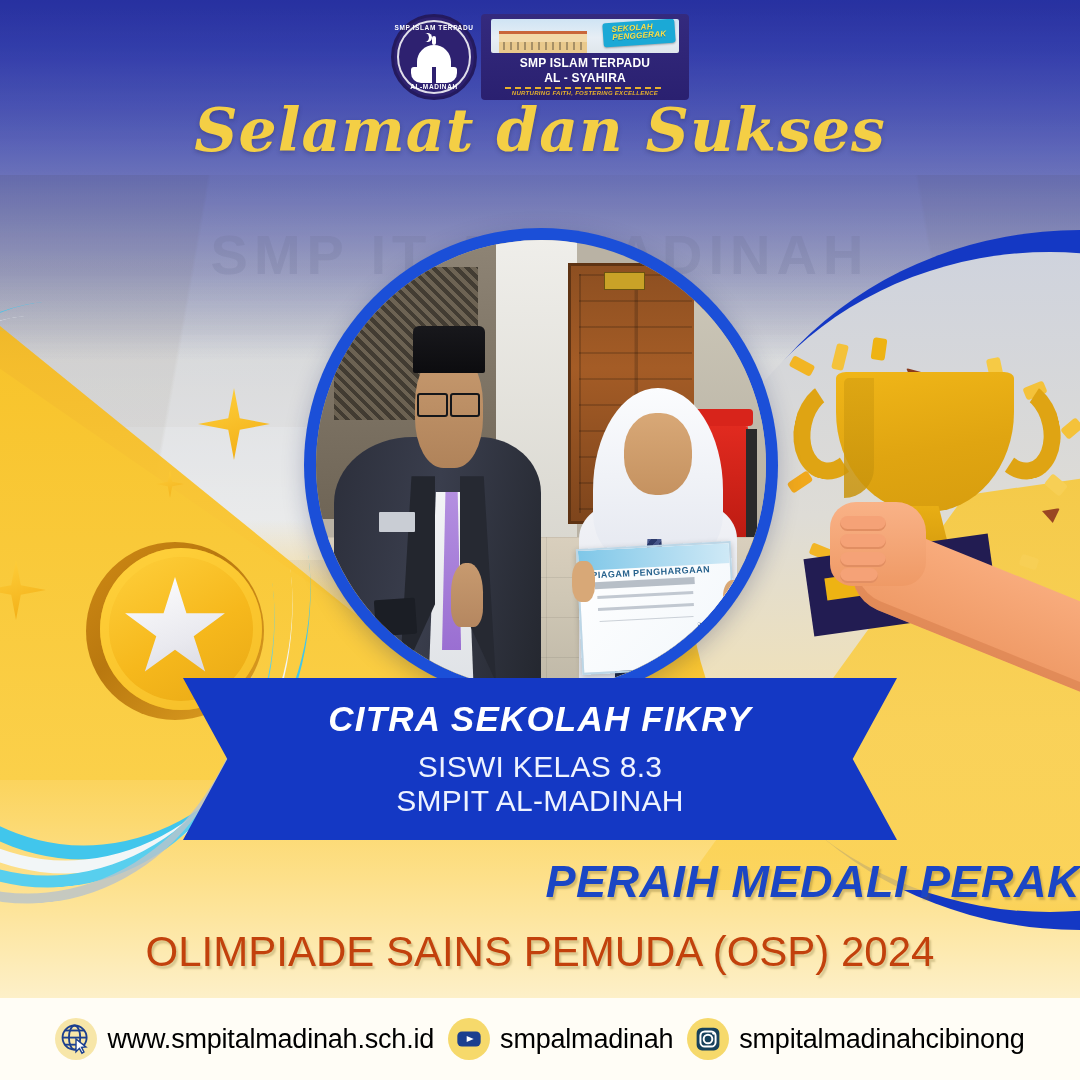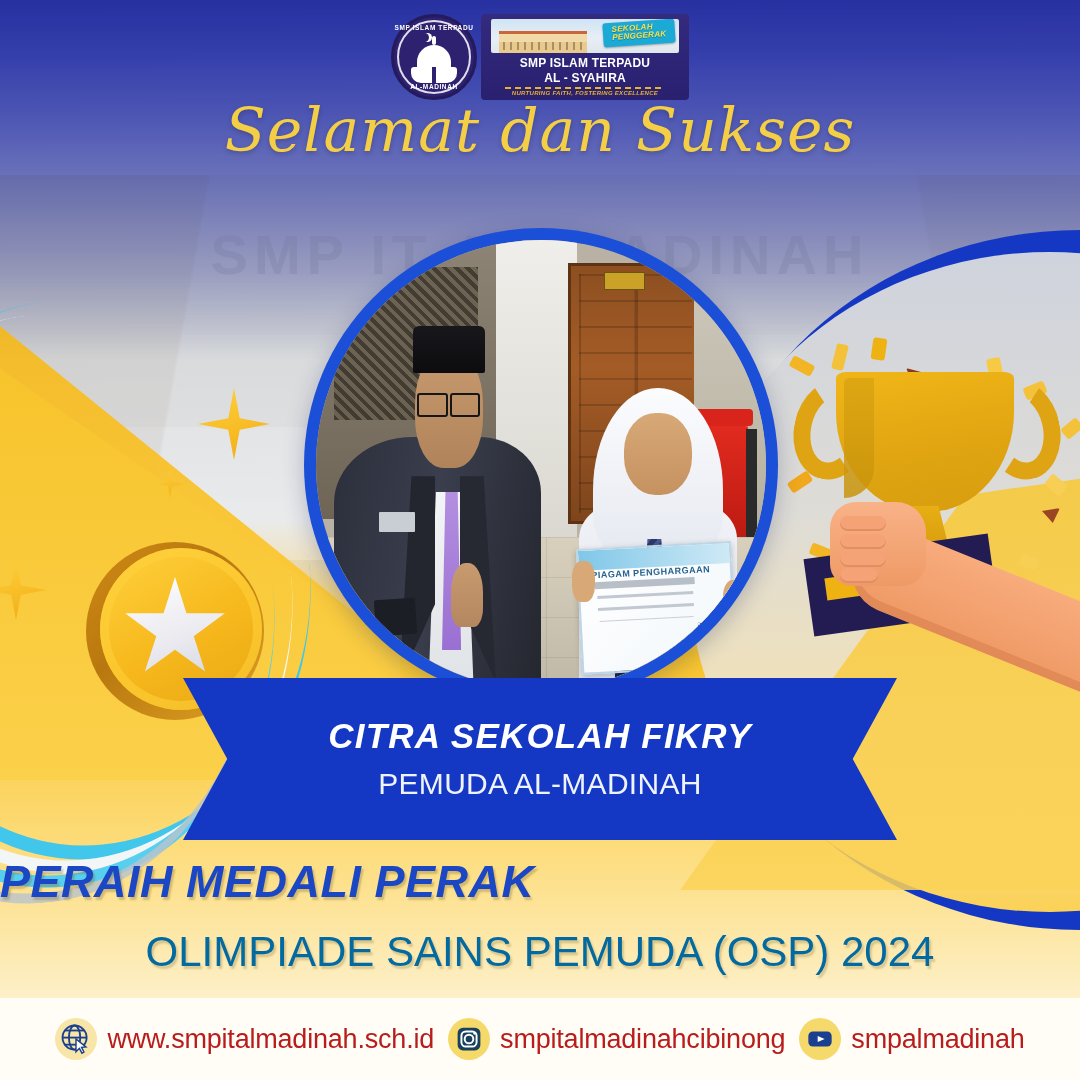--- a/index.html
+++ b/index.html
@@ -167,21 +167,21 @@
   }
   .penggerak span { display:block; font-size:8px; font-weight:bold; font-style:italic; letter-spacing:.3px; color:#fde047; line-height:1.05; text-shadow:0 1px 0 rgba(0,0,0,.25); }
   .plate-name { color:#fff; text-align:center; font-size:12px; font-weight:bold; line-height:1.18; margin-top:3px; letter-spacing:.2px; }
   .plate-rule { height:2px; margin:2px 14px 1px; background:repeating-linear-gradient(90deg,#e8b22c 0 6px, transparent 6px 10px); }
   .plate-tag { color:#e8b22c; text-align:center; font-size:6px; font-weight:bold; font-style:italic; letter-spacing:.3px; }
 
   
   .headline-wrap { position:absolute; left:0; right:0; top:100px; text-align:center; z-index:11; }
   .script-line {
     font-family:"DejaVu Serif", serif;
-    font-style:italic; font-weight:normal;
+    font-style:italic; font-weight:bold;
     font-size:60px; line-height:1;
     color:#f4cf45;
     letter-spacing:1px;
     text-shadow:0 2px 4px rgba(40,40,90,.35);
   }
   .sub-line {
     margin-top:10px;
     font-size:39px; font-weight:bold; line-height:1.1;
     color:#f6d24f;
     letter-spacing:.2px;
@@ -384,40 +384,40 @@
     color:#fff; font-weight:bold; font-style:italic; font-size:35px;
     letter-spacing:1.2px; line-height:1;
   }
   .rb-sub {
     color:#eef3ff; font-size:30px; line-height:1.12; text-align:center; margin-top:14px;
     letter-spacing:.3px;
   }
 
   
   .ach1 {
-    position:absolute; left:0; right:0; top:856px; text-align:left; z-index:10;
+    position:absolute; left:0; right:0; top:856px; text-align:right; z-index:10;
     font-size:45px; font-weight:bold; font-style:italic; color:#1b46c4;
     letter-spacing:.5px;
     text-shadow:2px 3px 2px rgba(120,100,40,.32);
   }
   .ach2 {
     position:absolute; left:0; right:0; top:928px; text-align:center; z-index:10;
-    font-size:42px; color:#0369a1; letter-spacing:0;
+    font-size:42px; color:#c2410c; letter-spacing:0;
     text-shadow:2px 3px 2px rgba(120,100,40,.28);
   }
 
   
   .footer {
     position:absolute; left:0; right:0; bottom:0; height:82px; z-index:12;
     background:#fffdf6;
     display:flex; align-items:center; justify-content:center; gap:14px;
     padding:0 18px;
   }
   .fitem { display:flex; align-items:center; gap:10px; }
-  .fitem .label { color:#b91c1c; font-size:27px; letter-spacing:-.2px; }
+  .fitem .label { color:#000000; font-size:27px; letter-spacing:-.2px; }
   .ic { width:42px; height:42px; flex:none; position:relative; }
   .ic-globe { border-radius:50%; background:#f7e6a8; display:flex; align-items:center; justify-content:center; }
   .ic-ig { border-radius:50%; background:#f6d96b; display:flex; align-items:center; justify-content:center; }
   .ic-yt { border-radius:50%; background:#f6d96b; display:flex; align-items:center; justify-content:center; }
 </style>
 </head>
 <body>
 
 <div class="poster">
 
@@ -551,21 +551,22 @@
         </div>
         <div class="handL"></div>
         <div class="handR"></div>
       </div>
     </div>
   </div>
 
   <div class="ribbon r2">
     <div class="rb-name">CITRA SEKOLAH FIKRY</div>
     <div class="rb-sub">
-      <div>PEMUDA AL-MADINAH</div>
+      <div>SISWI KELAS 8.3</div>
+      <div>SMPIT AL-MADINAH</div>
     </div>
   </div>
 
   <div class="ach1">PERAIH MEDALI PERAK</div>
   <div class="ach2">OLIMPIADE SAINS PEMUDA (OSP) 2024</div>
 
   <div class="footer">
 
     <div class="fitem">
       <div class="ic ic-globe">
@@ -575,36 +576,36 @@
           <line x1="2.5" y1="11" x2="19.5" y2="11"></line>
           <line x1="4" y1="6" x2="18" y2="6"></line>
           <line x1="4" y1="16" x2="18" y2="16"></line>
           <path d="M12 12 L12 21 L14.4 18.6 L16.2 22 L17.6 21.2 L15.9 17.9 L19 17.6 Z" fill="#ffffff" stroke="#1b3f8f" stroke-width="1"></path>
         </svg>
       </div>
       <div class="label">www.smpitalmadinah.sch.id</div>
     </div>
 
     <div class="fitem">
+      <div class="ic ic-yt">
+        <svg width="28" height="28" viewBox="0 0 24 24">
+          <rect x="2" y="5.5" width="20" height="13" rx="4" fill="#1b3f8f"></rect>
+          <polygon points="10,9.5 16,12 10,14.5" fill="#ffffff"></polygon>
+        </svg>
+      </div>
+      <div class="label">smpalmadinah</div>
+    </div>
+
+    <div class="fitem">
       <div class="ic ic-ig">
         <svg width="26" height="26" viewBox="0 0 24 24">
           <rect x="1.5" y="1.5" width="21" height="21" rx="5" fill="#17415c"></rect>
           <rect x="5" y="5" width="14" height="14" rx="4" fill="none" stroke="#ffffff" stroke-width="1.8"></rect>
           <circle cx="12" cy="12" r="4" fill="none" stroke="#ffffff" stroke-width="1.8"></circle>
           <circle cx="17.2" cy="6.8" r="1.3" fill="#ffffff"></circle>
         </svg>
       </div>
       <div class="label">smpitalmadinahcibinong</div>
     </div>
 
-    <div class="fitem">
-      <div class="ic ic-yt">
-        <svg width="28" height="28" viewBox="0 0 24 24">
-          <rect x="2" y="5.5" width="20" height="13" rx="4" fill="#1b3f8f"></rect>
-          <polygon points="10,9.5 16,12 10,14.5" fill="#ffffff"></polygon>
-        </svg>
-      </div>
-      <div class="label">smpalmadinah</div>
-    </div>
-
   </div>
 
 </div>
 
 </body></html>

